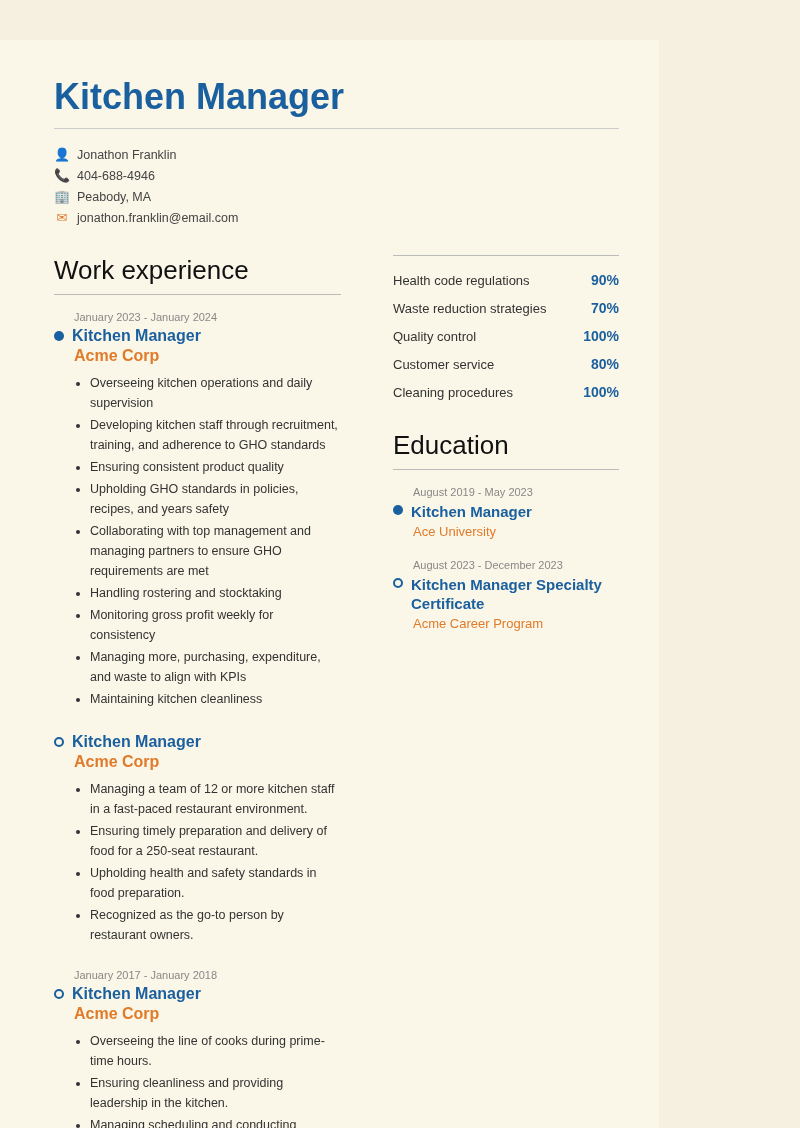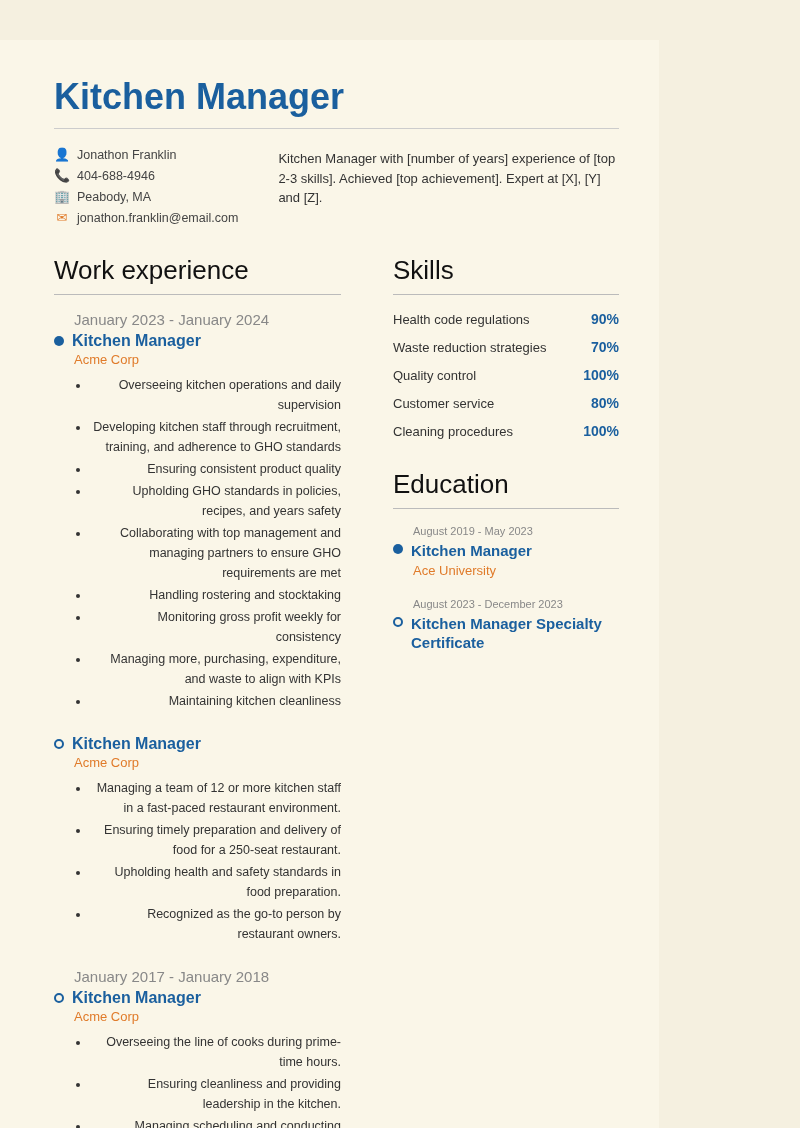--- a/index.html
+++ b/index.html
@@ -81,21 +81,21 @@
       border: none;
       border-top: 1.5px solid #bbb;
       margin-bottom: 16px;
     }
     .work-entry {
       margin-bottom: 24px;
       position: relative;
     }
     .entry-date {
       color: #888;
-      font-size: 15px;
+      font-size: 11px;
       margin-bottom: 4px;
       padding-left: 20px;
     }
     .entry-title-row {
       display: flex;
       align-items: center;
       gap: 8px;
       margin-bottom: 2px;
     }
     .entry-bullet {
@@ -111,32 +111,31 @@
       background: transparent;
       border: 2px solid #1a5f9e;
     }
     .entry-job-title {
       color: #1a5f9e;
       font-size: 16px;
       font-weight: bold;
     }
     .entry-company {
       color: #e07b2a;
-      font-size: 13px;
-      font-weight: normal;
+      font-size: 16px;
+      font-weight: bold;
       padding-left: 20px;
       margin-bottom: 8px;
     }
     .entry-bullets {
       padding-left: 36px;
       list-style: disc;
       color: #333;
       font-size: 12.5px;
       line-height: 1.6;
-      text-align: right;
     }
     .entry-bullets li {
       margin-bottom: 2px;
     }
 
     
     .skills-section {
       margin-bottom: 30px;
     }
     .skill-row {
@@ -221,21 +220,20 @@
       </div>
       <div class="contact-item">
         <span class="contact-icon">🏢</span>
         <span>Peabody, MA</span>
       </div>
       <div class="contact-item">
         <span class="contact-icon">✉</span>
         <span>jonathon.franklin@email.com</span>
       </div>
     </div>
-    <div class="summary-text">Kitchen Manager with [number of years] experience of [top 2-3 skills]. Achieved [top achievement]. Expert at [X], [Y] and [Z].</div>
   </div>
 
   <div class="two-col">
 
     <div class="left-col">
       <h2 class="section-title">Work experience</h2>
       <hr class="section-divider">
 
       <div id="work-entries">
           <div class="work-entry">
@@ -283,21 +281,20 @@
               <li>Managing scheduling and conducting inventory checks.</li>
               <li>Handling staff management and addressing customer service issues.</li>
             </ul>
           </div>
         </div>
     </div>
 
     <div class="right-col">
 
       <div class="skills-section">
-        <h2 class="section-title">Skills</h2>
         <hr class="section-divider">
         <div id="skills-container">
             <div class="skill-row">
               <div class="skill-name">Health code regulations</div>
               <div class="skill-bar-container">
                 <div class="skill-bar-fill" style="width: 90%;"></div>
               </div>
               <div class="skill-percent">90%</div>
             </div>
             <div class="skill-row">
@@ -342,18 +339,19 @@
                 <span class="edu-degree">Kitchen Manager</span>
               </div>
               <div class="edu-institution">Ace University</div>
             </div>
             <div class="edu-entry">
               <div class="edu-date">August 2023 - December 2023</div>
               <div class="edu-title-row">
                 <div class="entry-bullet bullet-empty" style="margin-top: 3px;"></div>
                 <span class="edu-degree">Kitchen Manager Specialty Certificate</span>
               </div>
+              <div class="edu-institution">Acme Career Program</div>
             </div>
           </div>
       </div>
     </div>
   </div>
 </div>
 
 </body></html>

